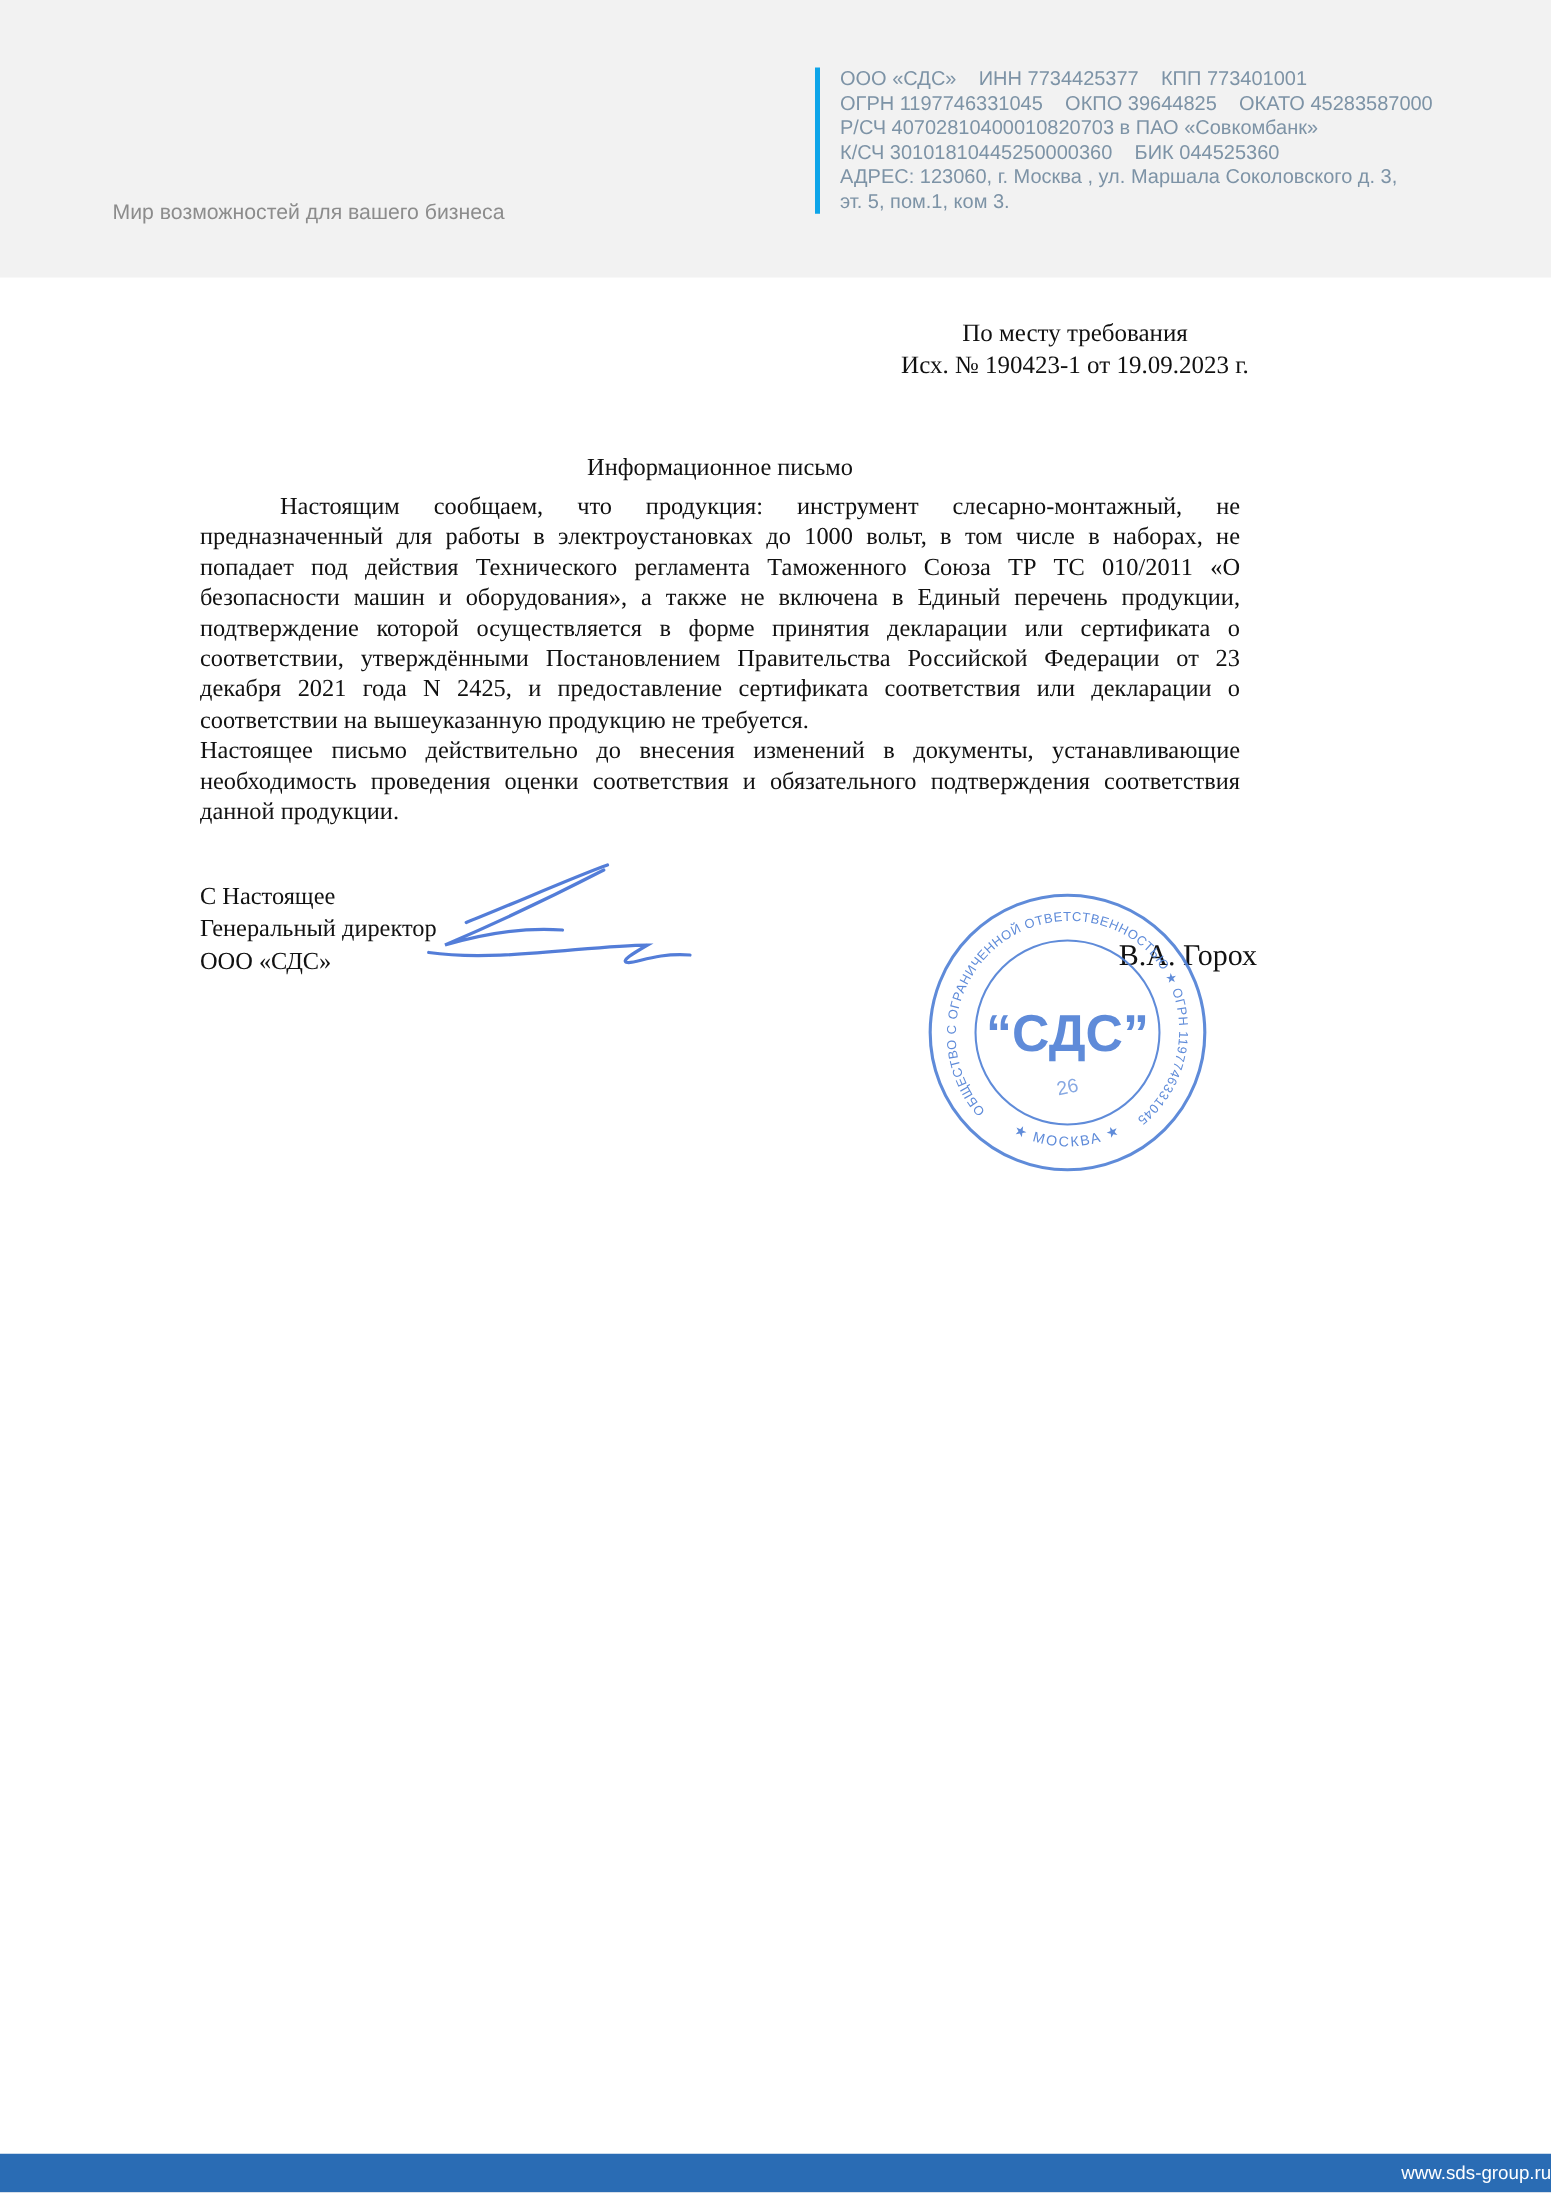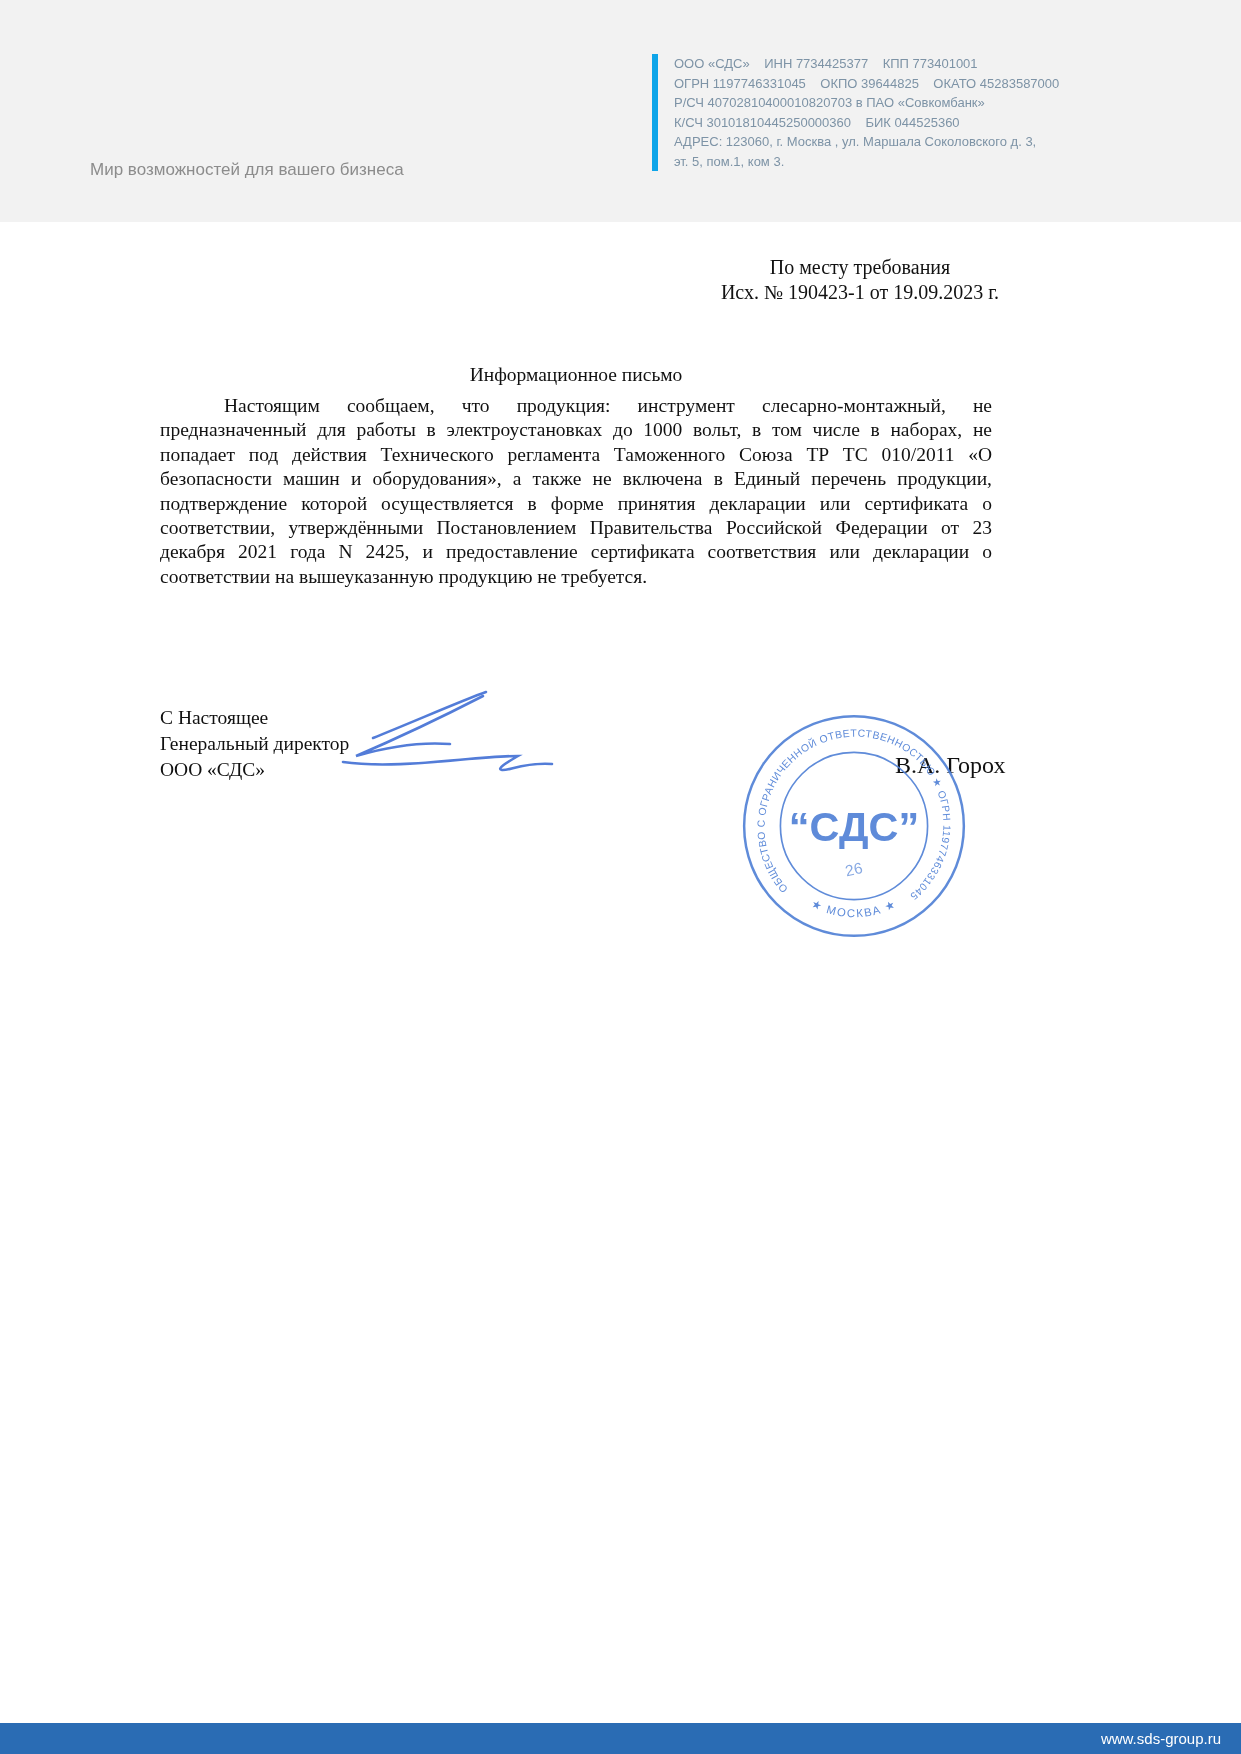--- a/index.html
+++ b/index.html
@@ -38,24 +38,24 @@
     left: 90px;
     top: 160px;
     font-family: "Liberation Sans", sans-serif;
     font-size: 17px;
     color: #8c8c8c;
   }
   .company-details {
     position: absolute;
     left: 652px;
     top: 54px;
-    border-left: 6px solid #0ea5e9;
+    border-left: 4px solid #0ea5e9;
     padding-left: 16px;
     font-family: "Liberation Sans", sans-serif;
-    font-size: 13px;
+    font-size: 16px;
     line-height: 19.5px;
     color: #7d93a6;
   }
   .details-line { white-space: pre; }
 
   
   .recipient-block {
     position: absolute;
     left: 700px;
     top: 255px;
@@ -105,21 +105,20 @@
   .footer-bar {
     position: absolute;
     left: 0; bottom: 0;
     width: 100%;
     height: 31px;
     background: #2a6cb4;
     box-sizing: border-box;
     display: flex;
     align-items: center;
     justify-content: flex-end;
-    padding-right: 20px;
     font-family: "Liberation Sans", sans-serif;
     font-size: 15px;
     color: #ffffff;
   }
   .footer-url { color: #ffffff; text-decoration: none; }
 </style>
 </head>
 <body>
 
 <div class="page">
@@ -139,20 +138,21 @@
 
   <div class="recipient-block">
     <div>По месту требования</div>
     <div>Исх. № 190423-1 от 19.09.2023 г.</div>
   </div>
 
   <div class="letter-title">Информационное письмо</div>
 
   <div class="letter-body">
     <p class="p1">Настоящим сообщаем, что продукция: инструмент слесарно-монтажный, не предназначенный для работы в электроустановках до 1000 вольт, в том числе в наборах, не попадает под действия Технического регламента Таможенного Союза ТР ТС 010/2011 «О безопасности машин и оборудования», а также не включена в Единый перечень продукции, подтверждение которой осуществляется в форме принятия декларации или сертификата о соответствии, утверждёнными Постановлением Правительства Российской Федерации от 23 декабря 2021 года N 2425, и предоставление сертификата соответствия или декларации о соответствии на вышеуказанную продукцию не требуется.</p>
+    <p class="p2">Настоящее письмо действительно до внесения изменений в документы, устанавливающие необходимость проведения оценки соответствия и обязательного подтверждения соответствия данной продукции.</p>
   </div>
 
   <div class="closing-block">
     <div>С Настоящее</div>
     <div>Генеральный директор</div>
     <div>ООО «СДС»</div>
   </div>
 
   <div class="signer-name">В.А. Горох</div>
 

